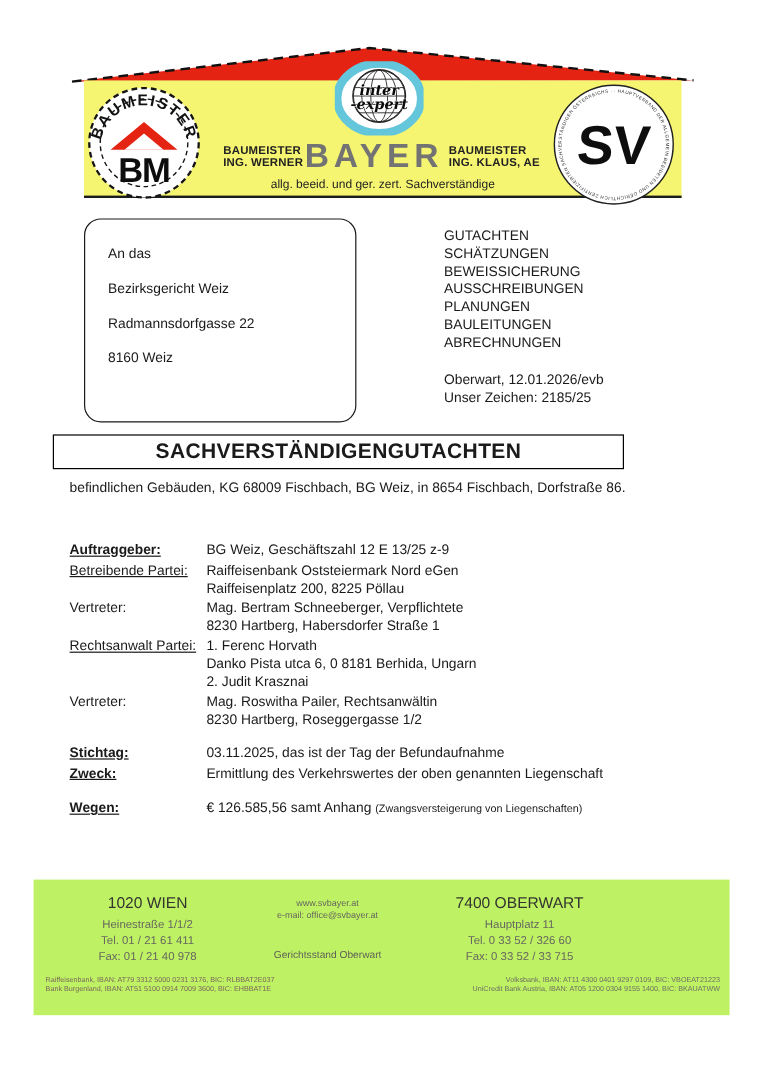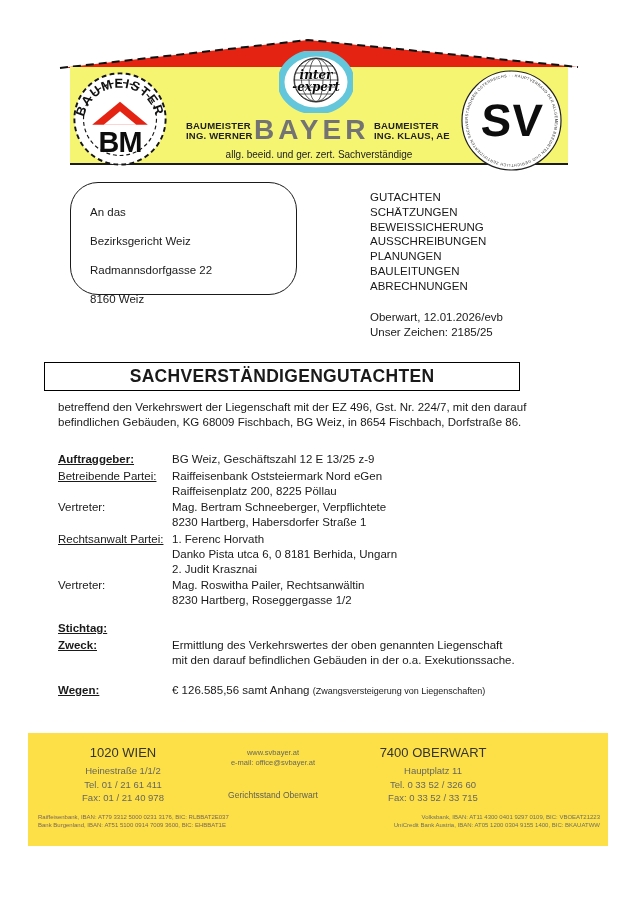--- a/index.html
+++ b/index.html
@@ -16,21 +16,21 @@
   .bm-logo{left:14px;top:34px;width:96px;height:96px;}
   .ie-logo{left:221px;top:14px;width:74px;height:62px;}
   .sv-logo{left:402px;top:32px;width:103px;height:103px;}
   .lh-small{font-size:9.5px;line-height:10px;letter-spacing:.2px;font-weight:bold;color:#222;}
   .lh-left{left:128px;top:84px;}
   .lh-right{left:316px;top:84px;}
   .lh-name{left:196px;top:77px;font-size:28px;font-weight:bold;letter-spacing:4px;color:#737373;}
   .lh-sub{left:12px;top:112px;width:498px;text-align:center;font-size:10px;color:#222;}
 
   
-  .recipient{left:70px;top:182px;width:227px;height:113px;border:1.5px solid #1a1a1a;border-radius:28px;
+  .recipient{left:70px;top:182px;width:227px;height:170px;border:1.5px solid #1a1a1a;border-radius:14px;
              padding:15px 0 15px 19px;box-sizing:border-box;}
   .recipient div{line-height:29px;font-size:11.5px;}
 
   
   .services{left:370px;top:190px;font-size:11.5px;line-height:14.8px;}
   .refblock{left:370px;top:310px;font-size:11.5px;line-height:15px;}
 
   
   .title-box{left:44px;top:362px;width:476px;height:29px;border:1.5px solid #000;box-sizing:border-box;
              text-align:center;font-size:17.5px;font-weight:bold;letter-spacing:.3px;line-height:26px;}
@@ -44,21 +44,21 @@
   .row .lbl{width:114px;flex:0 0 114px;}
   .row .val{flex:1;}
   .row .val div{line-height:15.2px;}
   .row .lbl{line-height:15.2px;}
   .bu{font-weight:bold;text-decoration:underline;}
   .u{text-decoration:underline;}
   .mt15{margin-top:2px;} .mt13{margin-top:13px;} .mt14{margin-top:14px;justify-content:space-between;}
   .note{font-size:9px;}
 
   
-  .footer{left:28px;top:733px;width:580px;height:113px;background:#fde047;}
+  .footer{left:28px;top:733px;width:580px;height:113px;background:#bef264;}
   .fcol{position:absolute;text-align:center;}
   .f-wien{left:15px;top:12px;width:160px;}
   .f-center{left:175px;top:15px;width:140px;}
   .f-ow{left:320px;top:12px;width:170px;}
   .fcity{font-size:13px;color:#34342f;margin-bottom:4px;}
   .fsub{font-size:9.5px;line-height:13.5px;color:#67675f;}
   .ftiny{font-size:7.5px;line-height:9.5px;color:#67675f;}
   .fjuris{font-size:8.5px;color:#5f5f58;margin-top:23px;}
   .bank{position:absolute;top:81px;font-size:6px;line-height:7.5px;}
   .bank-l{left:10px;color:#7b675b;text-align:left;}
@@ -150,21 +150,20 @@
 </div>
 
 <div class="abs refblock">
   <div>Oberwart, 12.01.2026/evb</div>
   <div>Unser Zeichen: 2185/25</div>
 </div>
 
 <div class="abs title-box">SACHVERSTÄNDIGENGUTACHTEN</div>
 
 <div class="abs intro">
-  <div>betreffend den Verkehrswert der Liegenschaft mit der EZ 496, Gst. Nr. 224/7, mit den darauf</div>
   <div>befindlichen Gebäuden, KG 68009 Fischbach, BG Weiz, in 8654 Fischbach, Dorfstraße 86.</div>
 </div>
 
 <div class="abs details">
 
   <div class="row">
     <div class="lbl"><span class="bu">Auftraggeber:</span></div>
     <div class="val">
         <div>BG Weiz, Geschäftszahl 12 E 13/25 z-9</div>
       </div>
@@ -198,27 +197,29 @@
   <div class="row">
     <div class="lbl"><span>Vertreter:</span></div>
     <div class="val">
       <div>Mag. Roswitha Pailer, Rechtsanwältin</div>
       <div>8230 Hartberg, Roseggergasse 1/2</div>
     </div>
   </div>
 
   <div class="row mt13">
     <div class="lbl"><span class="bu">Stichtag:</span></div>
+    <div class="val">
+        <div>03.11.2025, das ist der Tag der Befundaufnahme</div>
+      </div>
   </div>
 
   <div class="row mt15">
     <div class="lbl"><span class="bu">Zweck:</span></div>
     <div class="val">
       <div>Ermittlung des Verkehrswertes der oben genannten Liegenschaft</div>
-      <div>mit den darauf befindlichen Gebäuden in der o.a. Exekutionssache.</div>
     </div>
   </div>
 
   <div class="row mt14">
     <div class="lbl"><span class="bu">Wegen:</span></div>
     <div class="val">
       <div>
         <span>€ 126.585,56 samt Anhang</span>
         <span class="note">(Zwangsversteigerung von Liegenschaften)</span>
       </div>

